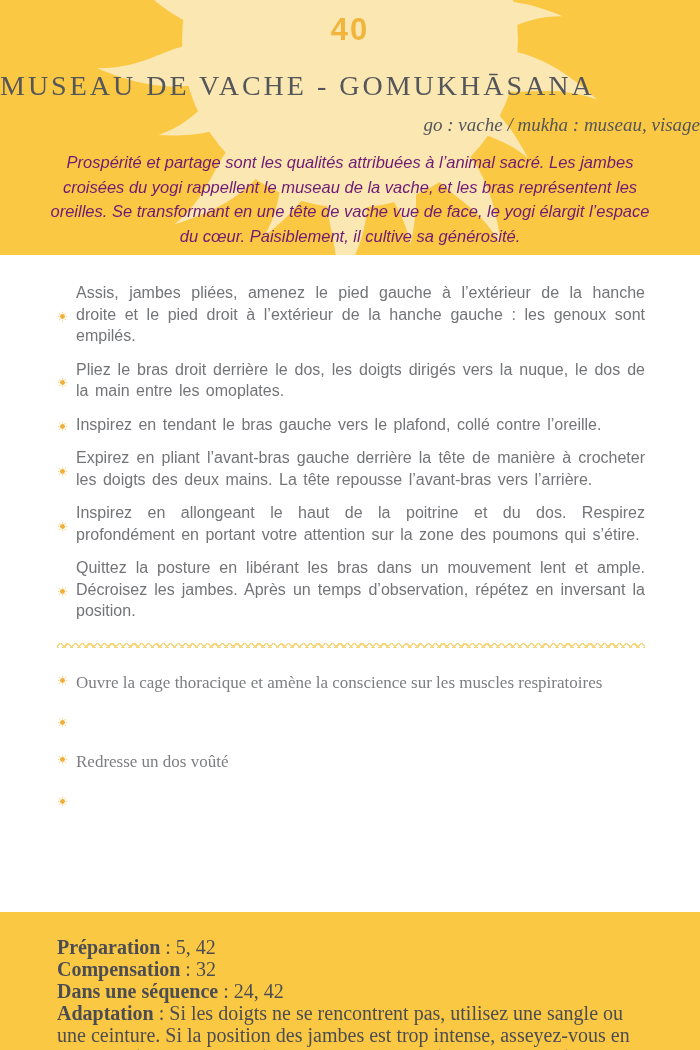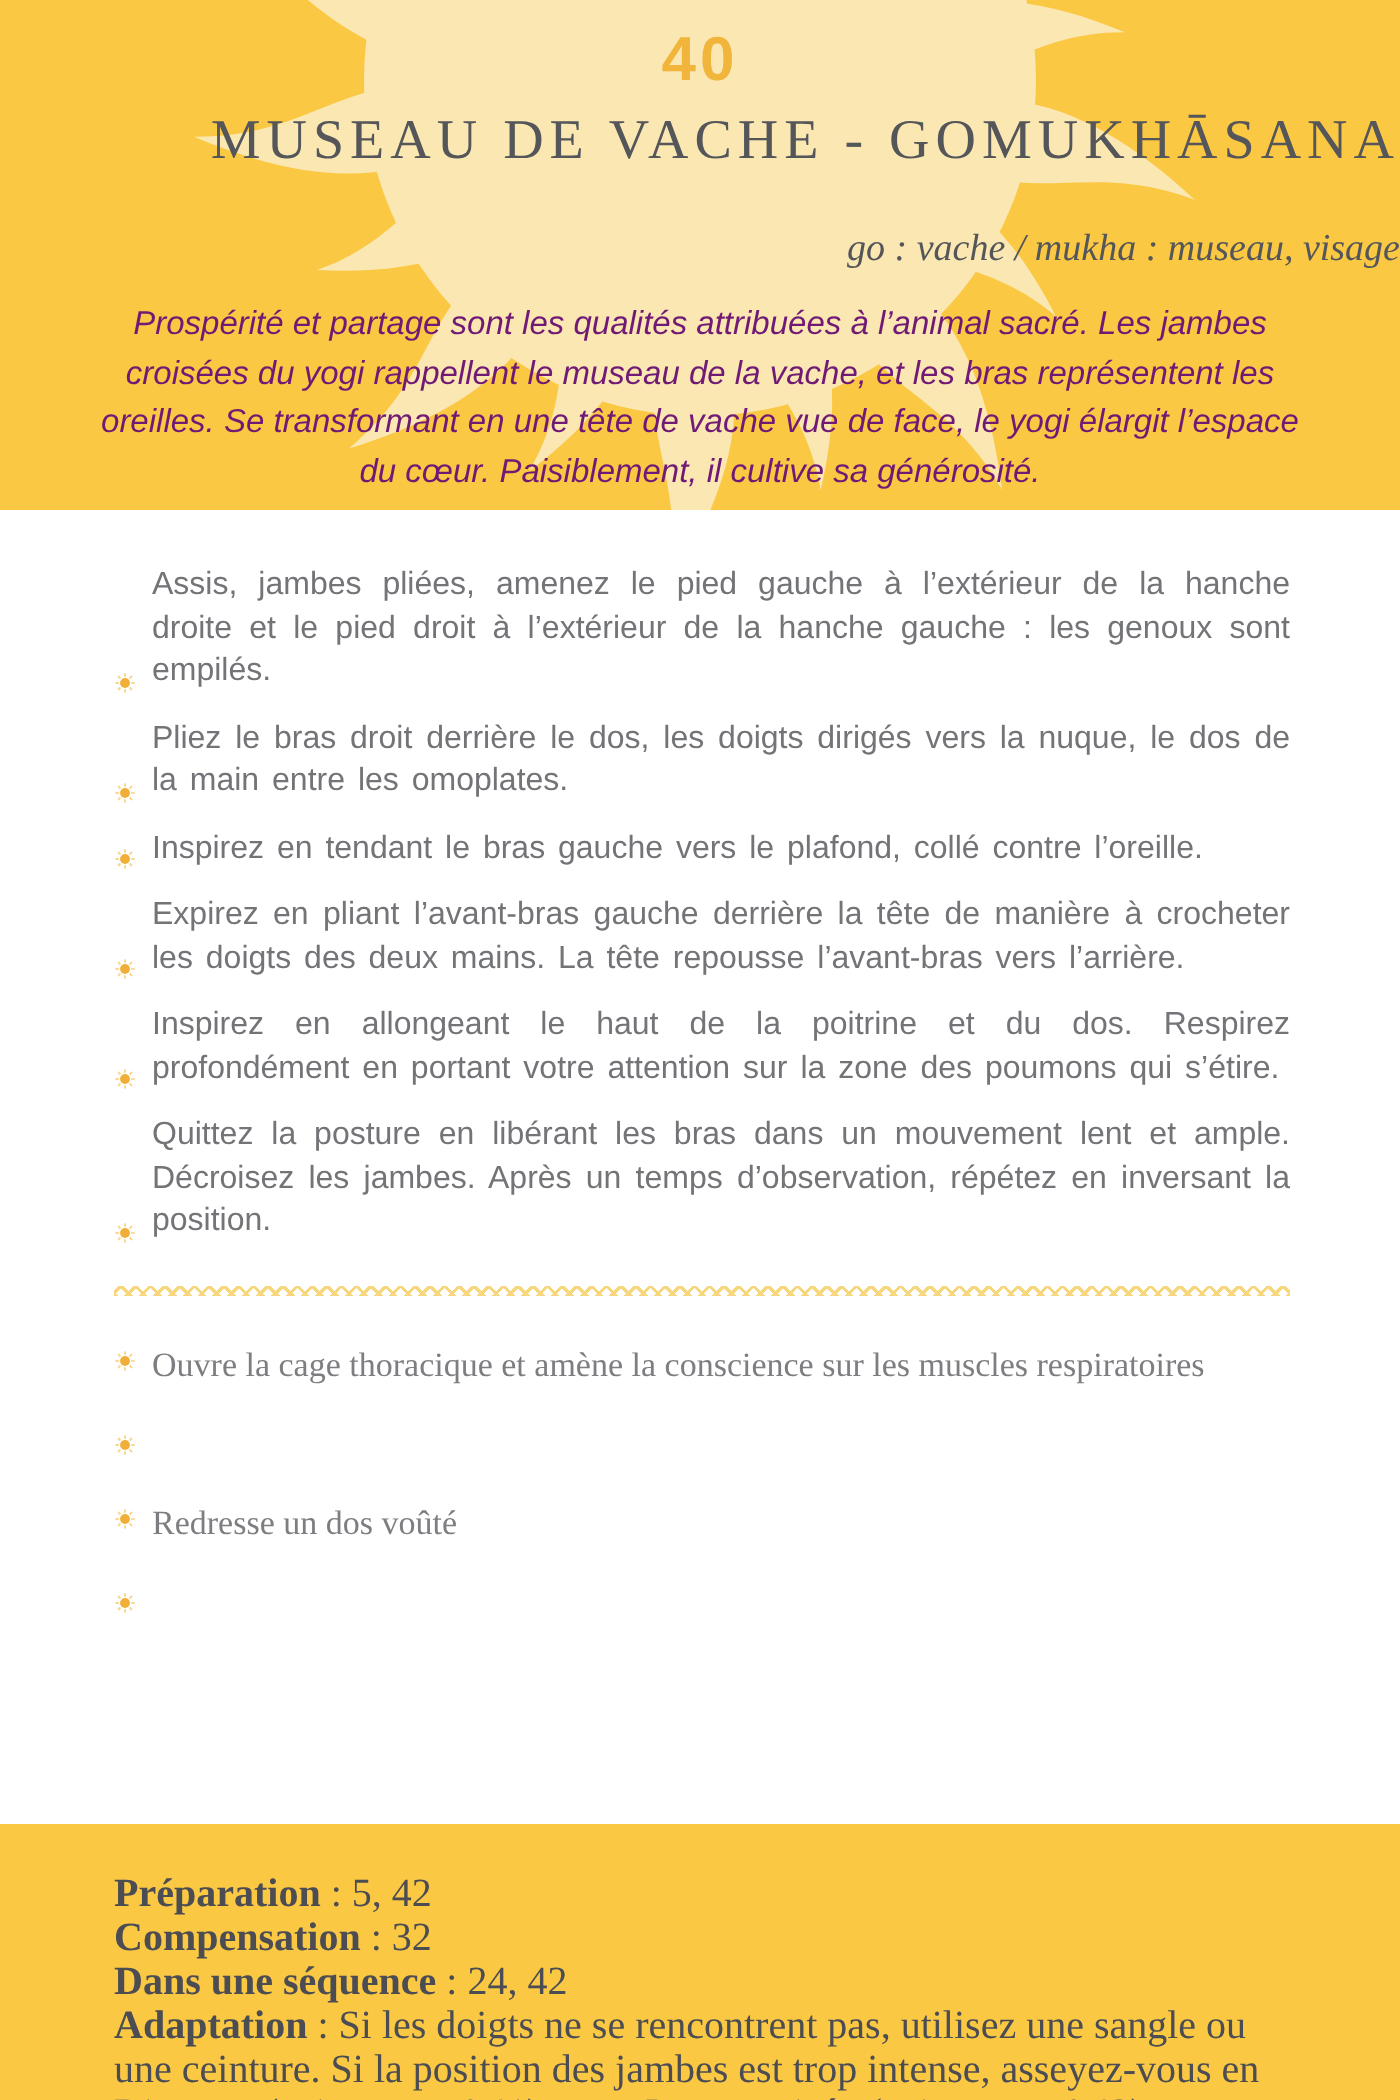--- a/index.html
+++ b/index.html
@@ -13,22 +13,22 @@
     position:absolute;top:0;left:0;width:700px;height:255px;
     background:#FBC843;overflow:hidden;
   }
   .sun-svg{position:absolute;top:0;left:0;}
   .card-number{
     position:absolute;top:12px;left:0;width:100%;
     text-align:center;font-size:31px;font-weight:bold;
     letter-spacing:2px;color:#F2B53C;
   }
   .pose-title{
-    position:absolute;top:55px;left:0;width:100%;margin:0;
-    text-align:right;font-family:"Liberation Serif",serif;
+    position:absolute;top:70px;left:0;width:100%;margin:0;
+    text-align:left;font-family:"Liberation Serif",serif;
     font-weight:normal;font-size:28px;letter-spacing:3px;color:#55565A;
   }
   .etymology{
     position:absolute;top:114px;left:0;width:100%;
     text-align:right;font-family:"Liberation Serif",serif;
     font-style:italic;font-size:19px;color:#55565A;
   }
   .intro{
     position:absolute;top:150px;left:48px;width:604px;
     text-align:center;font-style:italic;font-size:16.5px;
@@ -36,21 +36,21 @@
   }
   
   .body{
     position:absolute;top:255px;left:0;width:700px;height:615px;
     padding:0;box-sizing:border-box;
   }
   ul.steps{
     list-style:none;margin:27px 55px 0 57px;padding:0;
   }
   ul.steps li{
-    display:flex;align-items:flex-end;
+    display:flex;align-items:center;
     margin-bottom:12px;
     font-size:16px;line-height:21.5px;color:#737477;
     text-align:justify;word-spacing:2px;
   }
   .bullet{flex:0 0 19px;margin-top:5px;}
   .bullet svg{display:block;}
   ul.steps li .step-text{flex:1;}
   .divider{
     height:5px;margin:21px 55px 0 57px;
     background-image:

